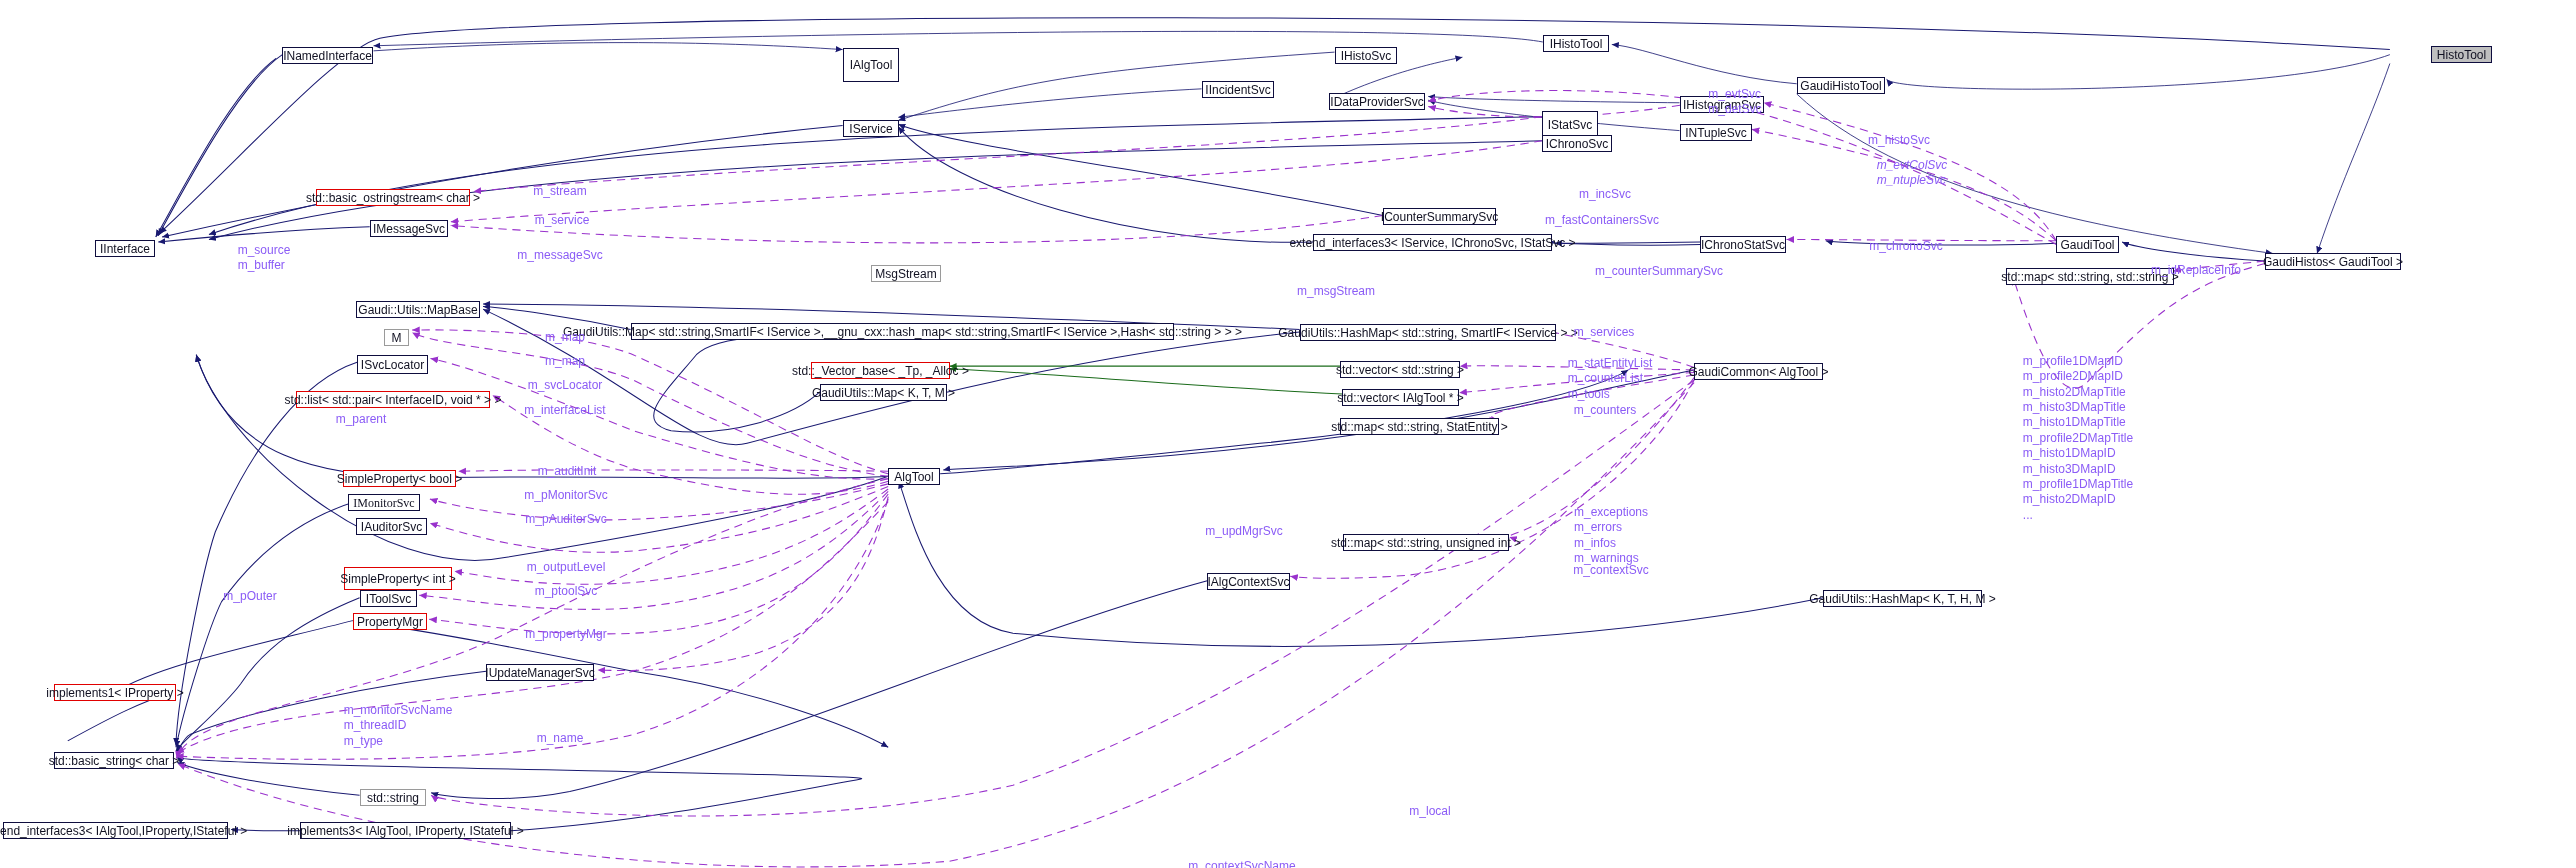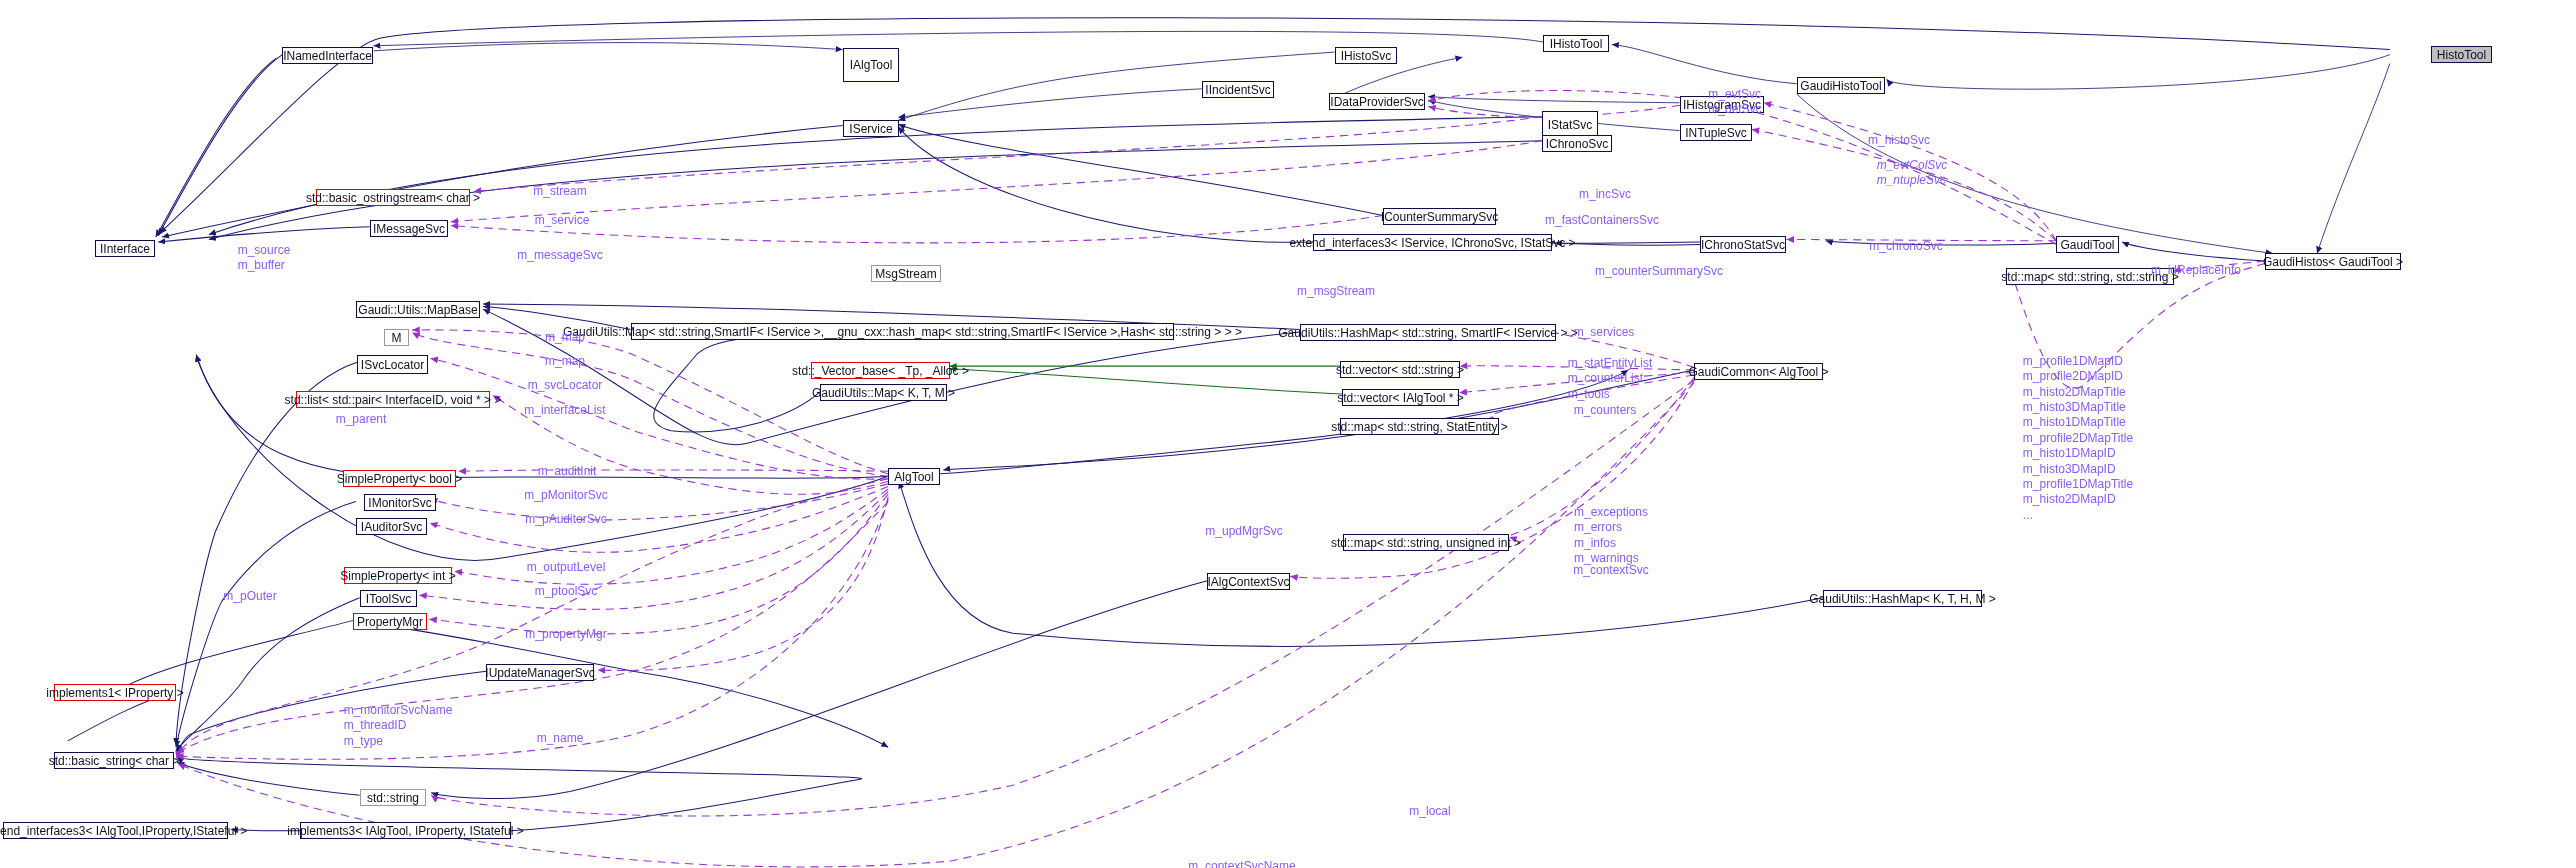--- a/index.html
+++ b/index.html
@@ -154,24 +154,24 @@
       <div class="node" style="left: 357px; top: 355px; width: 71px; height: 19px;">ISvcLocator</div>
       <div class="node red" style="left: 811px; top: 362px; width: 139px; height: 17px;">std::_Vector_base&lt; _Tp, _Alloc &gt;</div>
       <div class="node" style="left: 1340px; top: 361px; width: 120px; height: 17px;">std::vector&lt; std::string &gt;</div>
       <div class="node red" style="left: 296px; top: 391px; width: 194px; height: 17px;">std::list&lt; std::pair&lt; InterfaceID, void * &gt; &gt;</div>
       <div class="node" style="left: 820px; top: 384px; width: 127px; height: 17px;">GaudiUtils::Map&lt; K, T, M &gt;</div>
       <div class="node" style="left: 1694px; top: 363px; width: 129px; height: 17px;">GaudiCommon&lt; AlgTool &gt;</div>
       <div class="node" style="left: 1342px; top: 389px; width: 117px; height: 17px;">std::vector&lt; IAlgTool * &gt;</div>
       <div class="node" style="left: 1340px; top: 418px; width: 159px; height: 17px;">std::map&lt; std::string, StatEntity &gt;</div>
       <div class="node red" style="left: 343px; top: 470px; width: 113px; height: 17px;">SimpleProperty&lt; bool &gt;</div>
       <div class="node" style="left: 888px; top: 468px; width: 52px; height: 17px;">AlgTool</div>
-      <div class="node" style="left: 364px; top: 494px; width: 72px; height: 17px;">IMonitorSvc</div>
+      <div class="node" style="left: 348px; top: 494px; width: 72px; height: 17px; font-family: Liberation Serif, serif;">IMonitorSvc</div>
       <div class="node" style="left: 356px; top: 518px; width: 71px; height: 17px;">IAuditorSvc</div>
       <div class="node" style="left: 1343px; top: 534px; width: 166px; height: 17px;">std::map&lt; std::string, unsigned int &gt;</div>
-      <div class="node red" style="left: 344px; top: 567px; width: 108px; height: 17px;">SimpleProperty&lt; int &gt;</div>
+      <div class="node red" style="left: 344px; top: 567px; width: 108px; height: 23px;">SimpleProperty&lt; int &gt;</div>
       <div class="node" style="left: 1207px; top: 573px; width: 83px; height: 17px;">IAlgContextSvc</div>
       <div class="node" style="left: 360px; top: 590px; width: 57px; height: 17px;">IToolSvc</div>
       <div class="node" style="left: 1823px; top: 590px; width: 159px; height: 17px;">GaudiUtils::HashMap&lt; K, T, H, M &gt;</div>
       <div class="node red" style="left: 353px; top: 613px; width: 74px; height: 17px;">PropertyMgr</div>
       <div class="node" style="left: 486px; top: 664px; width: 108px; height: 17px;">IUpdateManagerSvc</div>
       <div class="node red" style="left: 54px; top: 684px; width: 122px; height: 17px;">implements1&lt; IProperty &gt;</div>
       <div class="node" style="left: 54px; top: 752px; width: 120px; height: 17px;">std::basic_string&lt; char &gt;</div>
       <div class="node grey-border" style="left: 360px; top: 789px; width: 66px; height: 17px;">std::string</div>
       <div class="node" style="left: 3.2px; top: 822px; width: 225px; height: 17px;">extend_interfaces3&lt; IAlgTool,IProperty,IStateful &gt;</div>
       <div class="node" style="left: 300px; top: 822px; width: 211px; height: 17px;">implements3&lt; IAlgTool, IProperty, IStateful &gt;</div>

